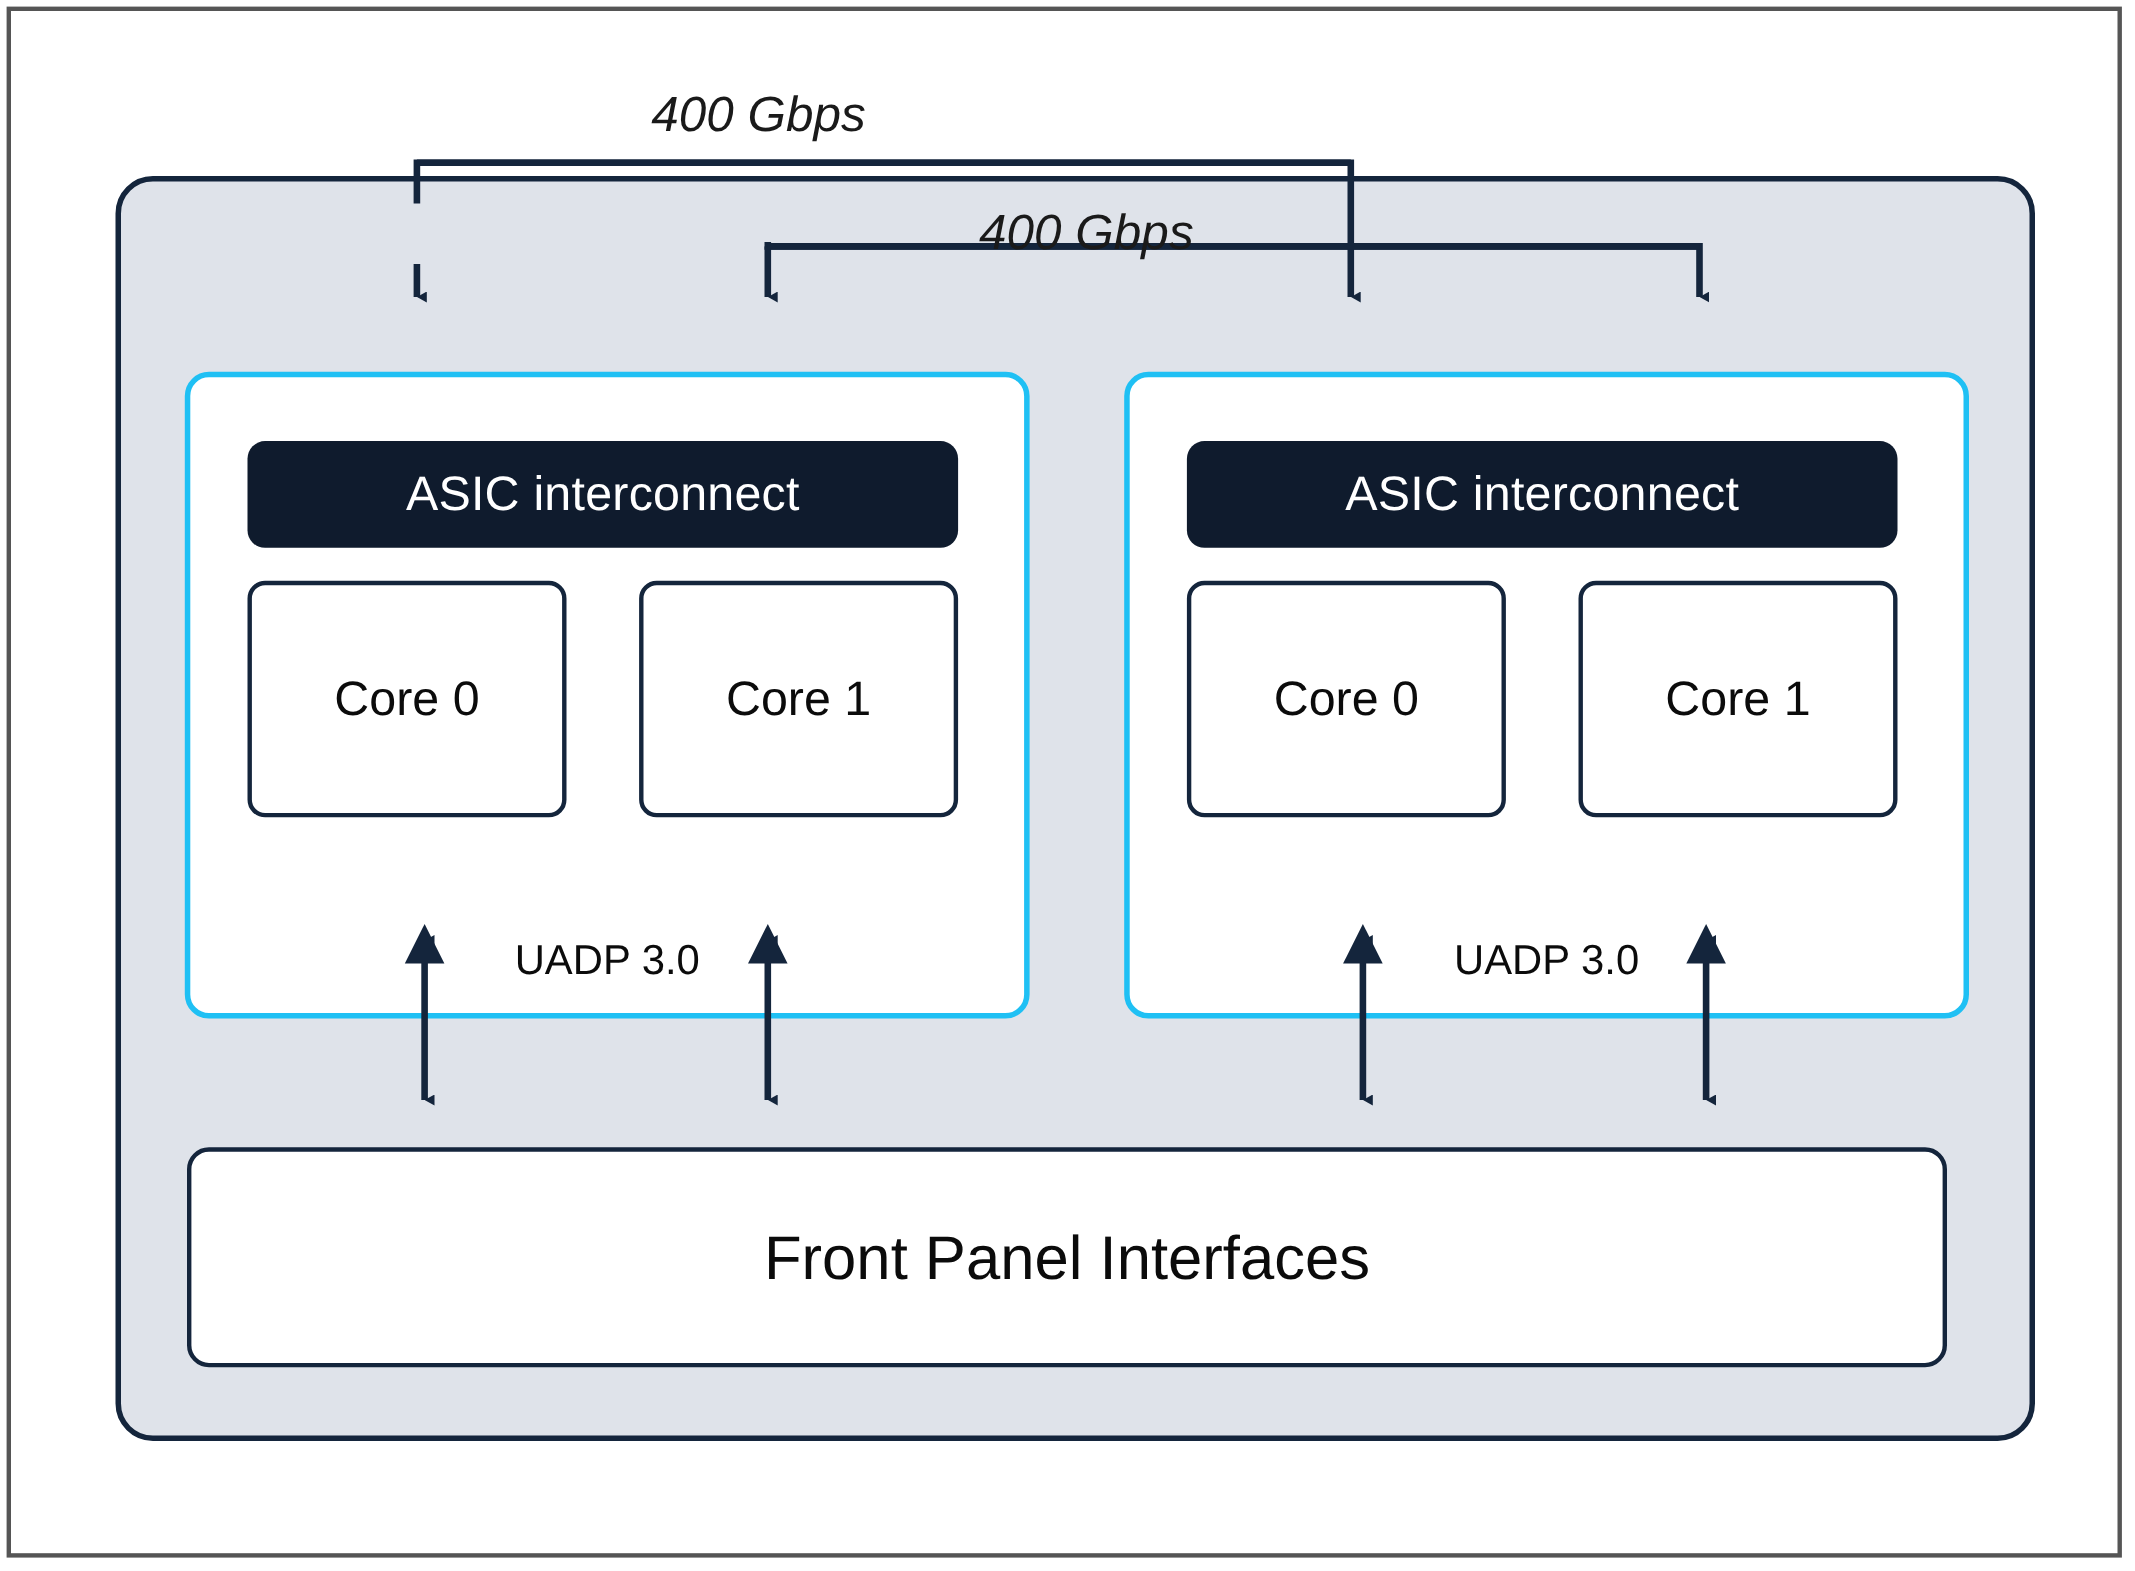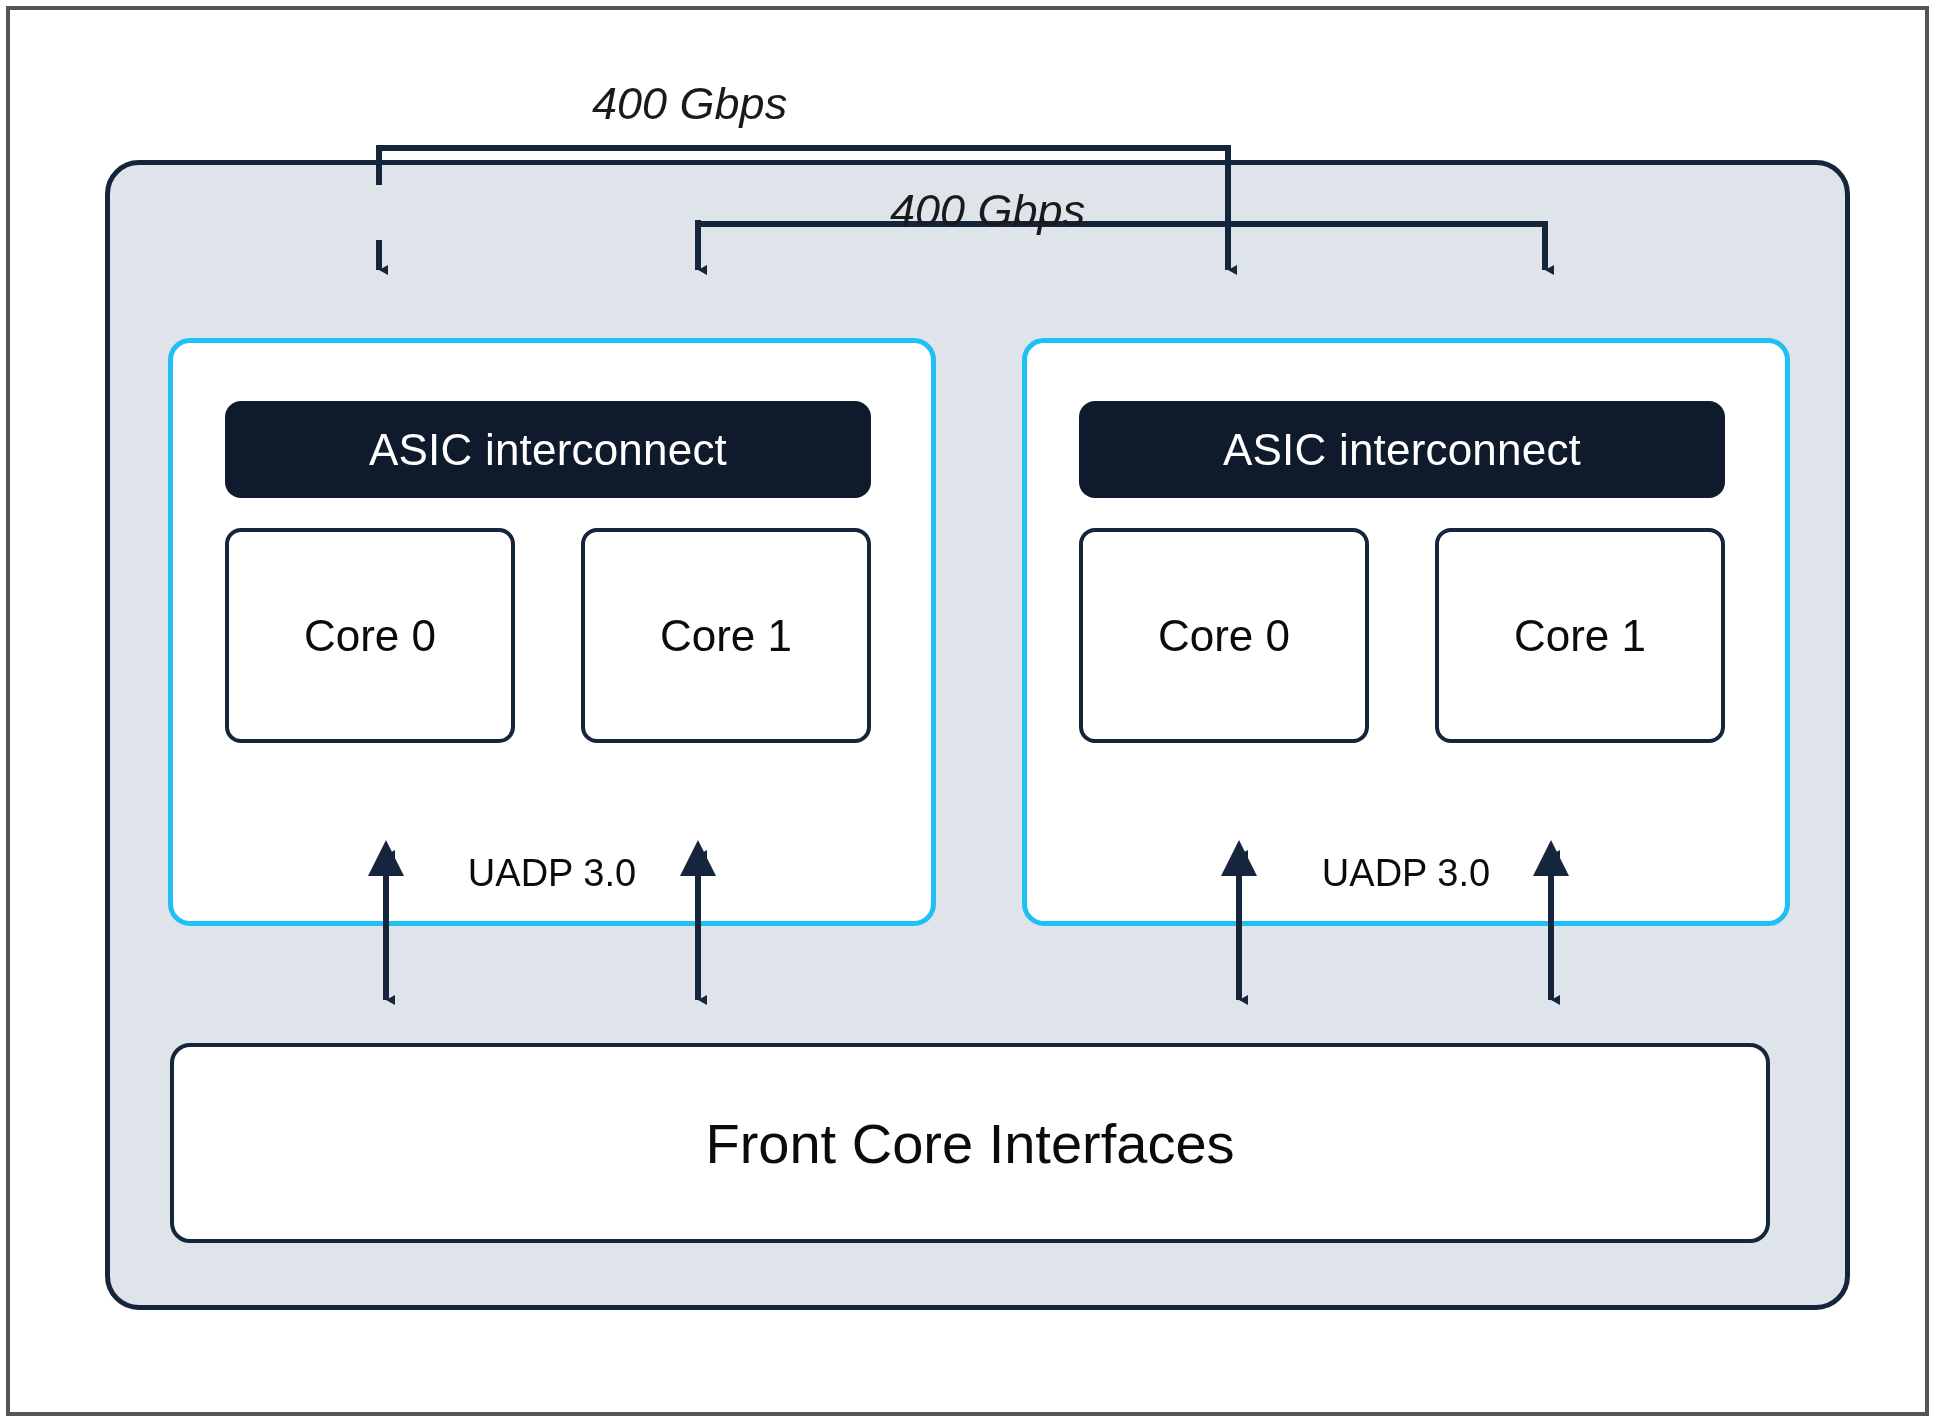--- a/index.html
+++ b/index.html
@@ -162,21 +162,21 @@
 
   <div class="uadp uadp-right">
     <div class="asic-bar">ASIC interconnect</div>
     <div class="core-row">
       <div class="core-box">Core 0</div>
       <div class="core-box">Core 1</div>
     </div>
     <div class="uadp-label">UADP 3.0</div>
   </div>
 
-  <div class="front-panel">Front Core Interfaces</div>
+  <div class="front-panel">Front Panel Interfaces</div>
 
   <svg class="conn-svg" viewBox="0 0 1941 1428">
     <defs>
       <marker id="ah-down" markerWidth="10" markerHeight="9" refX="5" refY="9" orient="auto" markerUnits="userSpaceOnUse">
         <polygon points="0,0 10,0 5,9" fill="#14253c"></polygon>
       </marker>
       <marker id="ah-up" markerWidth="10" markerHeight="9" refX="5" refY="9" orient="auto" markerUnits="userSpaceOnUse">
         <polygon points="0,0 10,0 5,9" fill="#14253c"></polygon>
       </marker>
     </defs>

